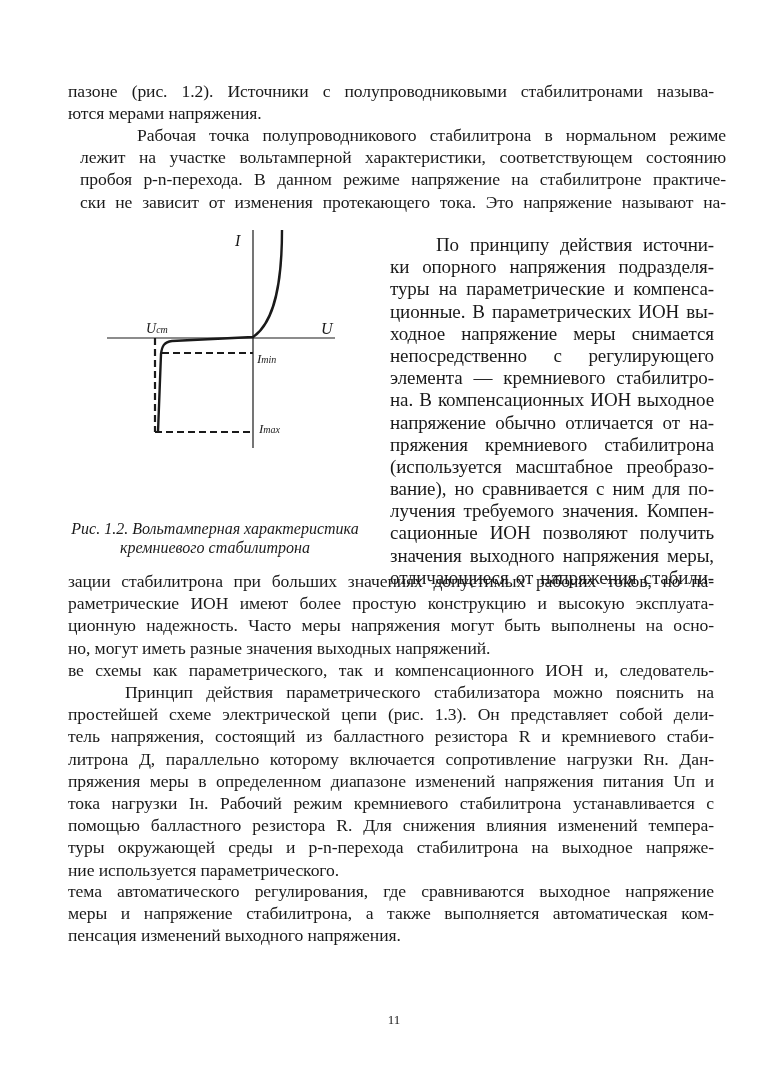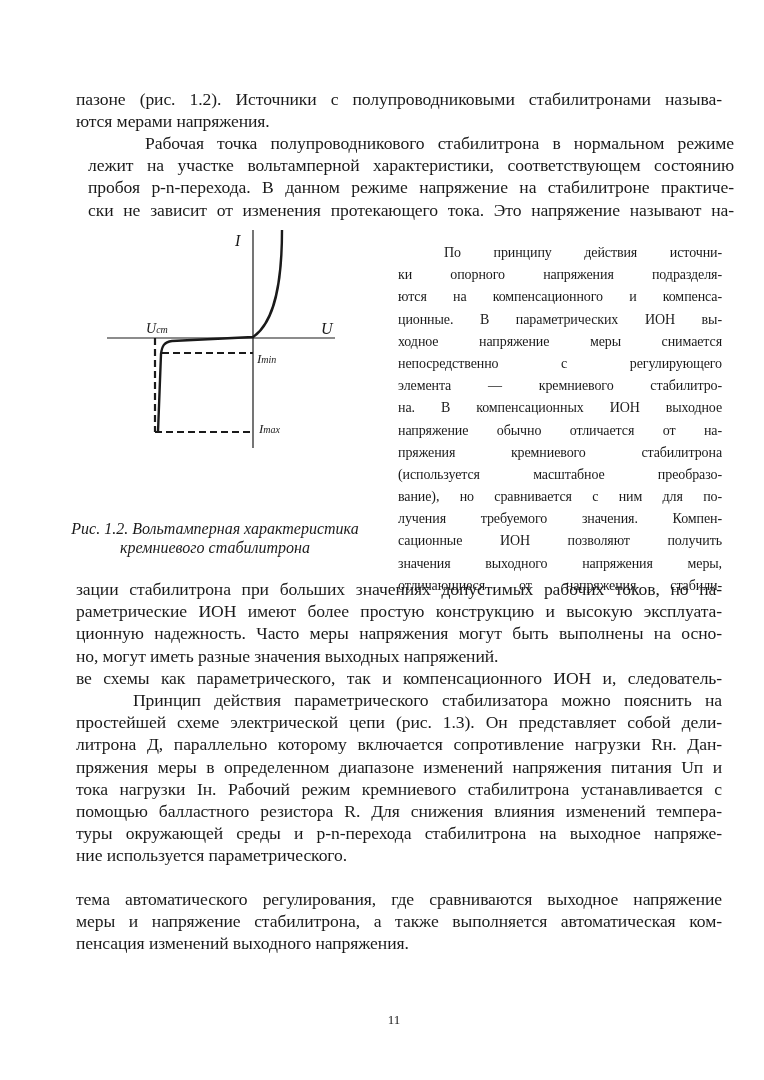--- a/index.html
+++ b/index.html
@@ -1,20 +1,20 @@
 <!DOCTYPE html>
 <html><head>
 <meta charset="utf-8">
 <style>
   html, body { margin: 0; padding: 0; background: #ffffff; }
   body { width: 764px; height: 1080px; position: relative; overflow: hidden;
          font-family: "Liberation Serif", "DejaVu Serif", serif; color: #1a1a1a; }
   .page { position: absolute; left: 0; top: 0; width: 764px; height: 1080px; }
   .p { position: absolute; font-size: 17.6px; line-height: 22.2px; text-align: justify;
-       text-align-last: auto; margin: 16px; letter-spacing: -0.1px; font-family: Liberation Serif, serif; }
+       text-align-last: auto; margin: 8px; letter-spacing: -0.1px; font-family: Liberation Serif, serif; }
   .line { display: block; text-align: justify; text-align-last: justify; height: 22.2px; white-space: nowrap; }
   .line.last { text-align-last: left; }
   .fig { position: absolute; left: 60px; top: 222px; width: 310px; height: 335px; }
   .caption { position: absolute; left: 60px; top: 519px; width: 310px; text-align: center;
              font-style: italic; font-size: 16px; line-height: 19px; }
   .pagenum { position: absolute; left: 12px; width: 764px; top: 1012px; text-align: center; font-size: 13px; }
   svg text { font-family: "Liberation Serif", "DejaVu Serif", serif; font-style: italic; fill: #1a1a1a; }
   .sub { font-size: 10px; }
 </style>
 </head>
@@ -51,24 +51,24 @@
       <text x="86" y="111" font-size="14"><tspan>U</tspan><tspan class="sub">ст</tspan></text>
       <text x="197" y="141" font-size="13"><tspan>I</tspan><tspan class="sub">min</tspan></text>
       <text x="199" y="211" font-size="13"><tspan>I</tspan><tspan class="sub">max</tspan></text>
     </svg>
   </div>
   <div class="caption">
     <div>Рис. 1.2. Вольтамперная характеристика</div>
     <div>кремниевого стабилитрона</div>
   </div>
 
-  <div class="p" style="left:382px; top:226px; width:324px; font-size:14px;">
+  <div class="p" style="left:382px; top:226px; width:324px; font-size:19px;">
     <span class="line" style="padding-left:46px;">По принципу действия источни-</span>
     <span class="line">ки опорного напряжения подразделя-</span>
-    <span class="line">ются на компенсационного и компенса-</span>
+    <span class="line">туры на параметрические и компенса-</span>
     <span class="line">ционные. В параметрических ИОН вы-</span>
     <span class="line">ходное напряжение меры снимается</span>
     <span class="line">непосредственно с регулирующего</span>
     <span class="line">элемента — кремниевого стабилитро-</span>
     <span class="line">на. В компенсационных ИОН выходное</span>
     <span class="line">напряжение обычно отличается от на-</span>
     <span class="line">пряжения кремниевого стабилитрона</span>
     <span class="line">(используется масштабное преобразо-</span>
     <span class="line">вание), но сравнивается с ним для по-</span>
     <span class="line">лучения требуемого значения. Компен-</span>
@@ -81,20 +81,21 @@
     <span class="line">зации стабилитрона при больших значениях допустимых рабочих токов, но па-</span>
     <span class="line">раметрические ИОН имеют более простую конструкцию и высокую эксплуата-</span>
     <span class="line">ционную надежность. Часто меры напряжения могут быть выполнены на осно-</span>
     <span class="line last">но, могут иметь разные значения выходных напряжений.</span>
     <span class="line">ве схемы как параметрического, так и компенсационного ИОН и, следователь-</span>
   </div>
 
   <div class="p" style="left:60px; top:673px; width:646px;">
     <span class="line" style="padding-left:57px;">Принцип действия параметрического стабилизатора можно пояснить на</span>
     <span class="line">простейшей схеме электрической цепи (рис. 1.3). Он представляет собой дели-</span>
+    <span class="line">тель напряжения, состоящий из балластного резистора R и кремниевого стаби-</span>
     <span class="line">литрона Д, параллельно которому включается сопротивление нагрузки Rн. Дан-</span>
     <span class="line">пряжения меры в определенном диапазоне изменений напряжения питания Uп и</span>
     <span class="line">тока нагрузки Iн. Рабочий режим кремниевого стабилитрона устанавливается с</span>
     <span class="line">помощью балластного резистора R. Для снижения влияния изменений темпера-</span>
     <span class="line">туры окружающей среды и p-n-перехода стабилитрона на выходное напряже-</span>
     <span class="line last">ние используется параметрического.</span>
   </div>
 
   <div class="p" style="left:60px; top:872px; width:646px;">
     <span class="line">тема автоматического регулирования, где сравниваются выходное напряжение</span>

